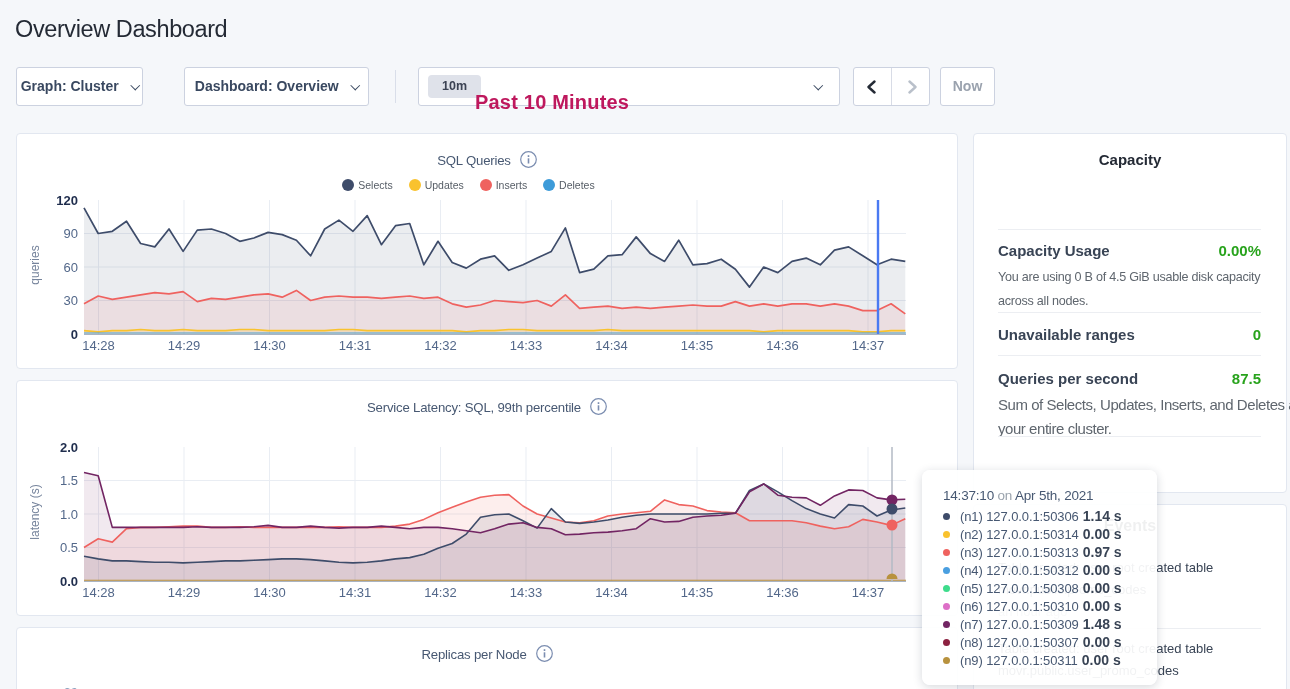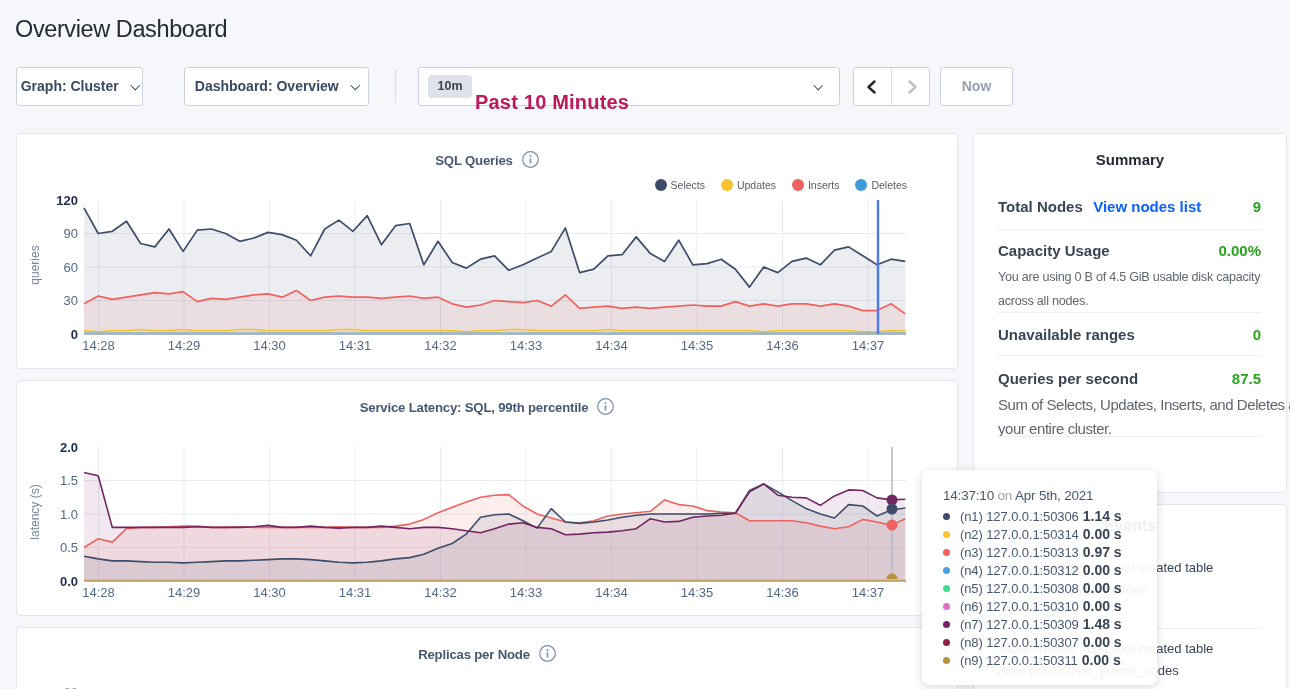--- a/index.html
+++ b/index.html
@@ -1,16 +1,16 @@
 <!DOCTYPE html>
 <html><head><meta charset="utf-8"><style>
 * { margin:0; padding:0; box-sizing:border-box; }
 html,body { width:1290px; height:689px; background:#f5f7fa; font-family:"Liberation Sans", sans-serif; overflow:hidden; position:relative; }
 .card { position:absolute; background:#fff; border:1px solid #e2e7f0; border-radius:4px; }
-.ctitle { position:absolute; top:16.5px; left:0; width:100%; text-align:center; font-size:13.2px; letter-spacing:-0.2px; font-weight:bold; color:#475872; }
+.ctitle { position:absolute; top:16.5px; left:0; width:100%; text-align:center; font-size:13.2px; letter-spacing:-0.2px; font-weight:normal; color:#475872; }
 .li { margin-left:13px; white-space:nowrap; }
 .ld { display:inline-block; width:12px; height:12px; border-radius:50%; margin-right:4px; vertical-align:-2px; }
 .btn { position:absolute; background:#fff; border:1px solid #ccd2e0; border-radius:3px; font-size:14px; font-weight:bold; color:#394860; }
 .chev { display:inline-block; width:6.5px; height:6.5px; border-right:1.7px solid #394860; border-bottom:1.7px solid #394860; transform:rotate(45deg); vertical-align:2.5px; margin-left:13px; }
 .srow { position:absolute; left:24px; right:25px; }
 .slabel { font-size:15px; font-weight:bold; color:#394455; }
 .sval { float:right; font-size:15px; font-weight:bold; color:#28a31c; }
 .sdesc { position:absolute; left:24px; font-size:12.6px; letter-spacing:-0.25px; color:#5f666e; line-height:24px; white-space:nowrap; }
 .sdiv { position:absolute; left:24px; right:25px; border-top:1px solid #eceef2; }
 .trow { height:18px; line-height:18px; white-space:nowrap; }
@@ -18,42 +18,42 @@
 .tname { letter-spacing:-0.1px; font-size:13px; color:#475872; }
 .tval { font-size:14px; font-weight:bold; color:#394455; margin-left:4px; }
 </style></head>
 <body>
 <div style="position:absolute;left:15px;top:16px;font-size:23.5px;letter-spacing:-0.4px;color:#242a35">Overview Dashboard</div>
 
 <div class="btn" style="left:16px;top:67px;width:127px;height:39px;line-height:37px;text-align:center">Graph: Cluster<span class="chev"></span></div>
 <div class="btn" style="left:184px;top:67px;width:185px;height:39px;line-height:37px;text-align:center">Dashboard: Overview<span class="chev"></span></div>
 <div style="position:absolute;left:395px;top:70px;height:33px;border-left:1px solid #d9dee9"></div>
 <div class="btn" style="left:418px;top:67px;width:422px;height:39px">
-  <span style="position:absolute;left:9px;top:7px;width:44px;height:23px;background:#dfe2ea;border-radius:4px;text-align:center;line-height:23px;font-size:12.5px;color:#3c4354">10m</span>
+  <span style="position:absolute;left:9px;top:7px;width:53px;height:23px;background:#dfe2ea;border-radius:4px;text-align:center;line-height:23px;font-size:12.5px;color:#3c4354">10m</span>
   <span style="position:absolute;left:56px;top:16px;line-height:37px;font-size:20px;letter-spacing:0.2px;color:#be185d">Past 10 Minutes</span>
   <span class="chev" style="position:absolute;right:18px;top:14px"></span>
 </div>
 <div class="btn" style="left:853px;top:67px;width:77px;height:39px">
   <span style="position:absolute;left:0;top:0;width:38px;height:37px;border-right:1px solid #d8dce6"></span>
   <svg width="14" height="14" style="position:absolute;left:11px;top:12px" viewBox="0 0 14 14">
       <path d="M9.5 1.5 L3.5 7 L9.5 12.5" fill="none" stroke="#242a35" stroke-width="2.4" stroke-linecap="round" stroke-linejoin="round"></path>
     </svg>
   <svg width="14" height="14" style="position:absolute;left:51px;top:12px" viewBox="0 0 14 14">
       <path d="M4.5 1.5 L10.5 7 L4.5 12.5" fill="none" stroke="#b9c0ca" stroke-width="2.4" stroke-linecap="round" stroke-linejoin="round"></path>
     </svg>
 </div>
-<div class="btn" style="left:940px;top:67px;width:73px;height:39px;line-height:37px;text-align:center;color:#9aa2ae">Now</div>
+<div class="btn" style="left:940px;top:67px;width:55px;height:39px;line-height:37px;text-align:center;color:#9aa2ae">Now</div>
 
 <div class="card" style="left:16px;top:133px;width:942px;height:236px">
     <div class="ctitle">SQL Queries<svg width="17" height="17" viewBox="0 0 17 17" style="vertical-align:-3px;margin-left:9px">
         <circle cx="8.5" cy="8.5" r="7.8" fill="none" stroke="#7b8db0" stroke-width="1.2"></circle>
         <rect x="7.7" y="7.3" width="1.6" height="5.2" fill="#7b8db0"></rect>
         <rect x="7.7" y="4.2" width="1.6" height="1.8" fill="#7b8db0"></rect>
       </svg></div>
-    <div style="position:absolute;top:45px;left:0;width:890px;text-align:right;font-size:10.5px;color:#565d66">
+    <div style="position:absolute;top:45px;left:0;width:890px;text-align:center;font-size:10.5px;color:#565d66">
 <span class="li"><span class="ld" style="background:#3e4c6a"></span>Selects</span>
 <span class="li"><span class="ld" style="background:#f9c22e"></span>Updates</span>
 <span class="li"><span class="ld" style="background:#ef625f"></span>Inserts</span>
 <span class="li"><span class="ld" style="background:#3d9bd9"></span>Deletes</span>
 </div>
     <svg width="942" height="236" style="position:absolute;left:0;top:0" font-family="Liberation Sans, sans-serif">
       <line x1="81.5" y1="66.0" x2="81.5" y2="200.0" stroke="#e9edf3" stroke-width="1"></line>
 <line x1="167.0" y1="66.0" x2="167.0" y2="200.0" stroke="#e9edf3" stroke-width="1"></line>
 <line x1="252.5" y1="66.0" x2="252.5" y2="200.0" stroke="#e9edf3" stroke-width="1"></line>
 <line x1="338.0" y1="66.0" x2="338.0" y2="200.0" stroke="#e9edf3" stroke-width="1"></line>
@@ -149,22 +149,21 @@
         <circle cx="8.5" cy="8.5" r="7.8" fill="none" stroke="#7b8db0" stroke-width="1.2"></circle>
         <rect x="7.7" y="7.3" width="1.6" height="5.2" fill="#7b8db0"></rect>
         <rect x="7.7" y="4.2" width="1.6" height="1.8" fill="#7b8db0"></rect>
       </svg></div>
     <svg width="942" height="236" style="position:absolute;left:0;top:0" font-family="Liberation Sans, sans-serif">
       <text x="61" y="69" text-anchor="end" font-size="13" fill="#8ba2bf" font-weight="bold">60</text>
     </svg>
   </div>
 
 <div class="card" style="left:973px;top:133px;width:314px;height:360px">
-  <div style="position:absolute;top:17px;width:100%;text-align:center;font-size:15px;font-weight:bold;color:#242a35">Summary</div>
-  <div class="srow" style="top:64px"><span class="slabel">Total Nodes</span> <a style="font-size:15px;font-weight:bold;color:#0b5fff;margin-left:6px;text-decoration:none">View nodes list</a><span class="sval">9</span></div>
+  <div style="position:absolute;top:17px;width:100%;text-align:center;font-size:15px;font-weight:bold;color:#242a35">Capacity</div>
   <div class="sdiv" style="top:95px"></div>
   <div class="srow" style="top:108px"><span class="slabel">Capacity Usage</span><span class="sval">0.00%</span></div>
   <div class="sdesc" style="top:131px">You are using 0 B of 4.5 GiB usable disk capacity<br>across all nodes.</div>
   <div class="sdiv" style="top:178px"></div>
   <div class="srow" style="top:192px"><span class="slabel">Unavailable ranges</span><span class="sval">0</span></div>
   <div class="sdiv" style="top:221px"></div>
   <div class="srow" style="top:236px"><span class="slabel">Queries per second</span><span class="sval">87.5</span></div>
   <div class="sdesc" style="top:259px;font-size:15px;letter-spacing:-0.45px">Sum of Selects, Updates, Inserts, and Deletes across<br>your entire cluster.</div>
   <div class="sdiv" style="top:302px"></div>
 </div>

